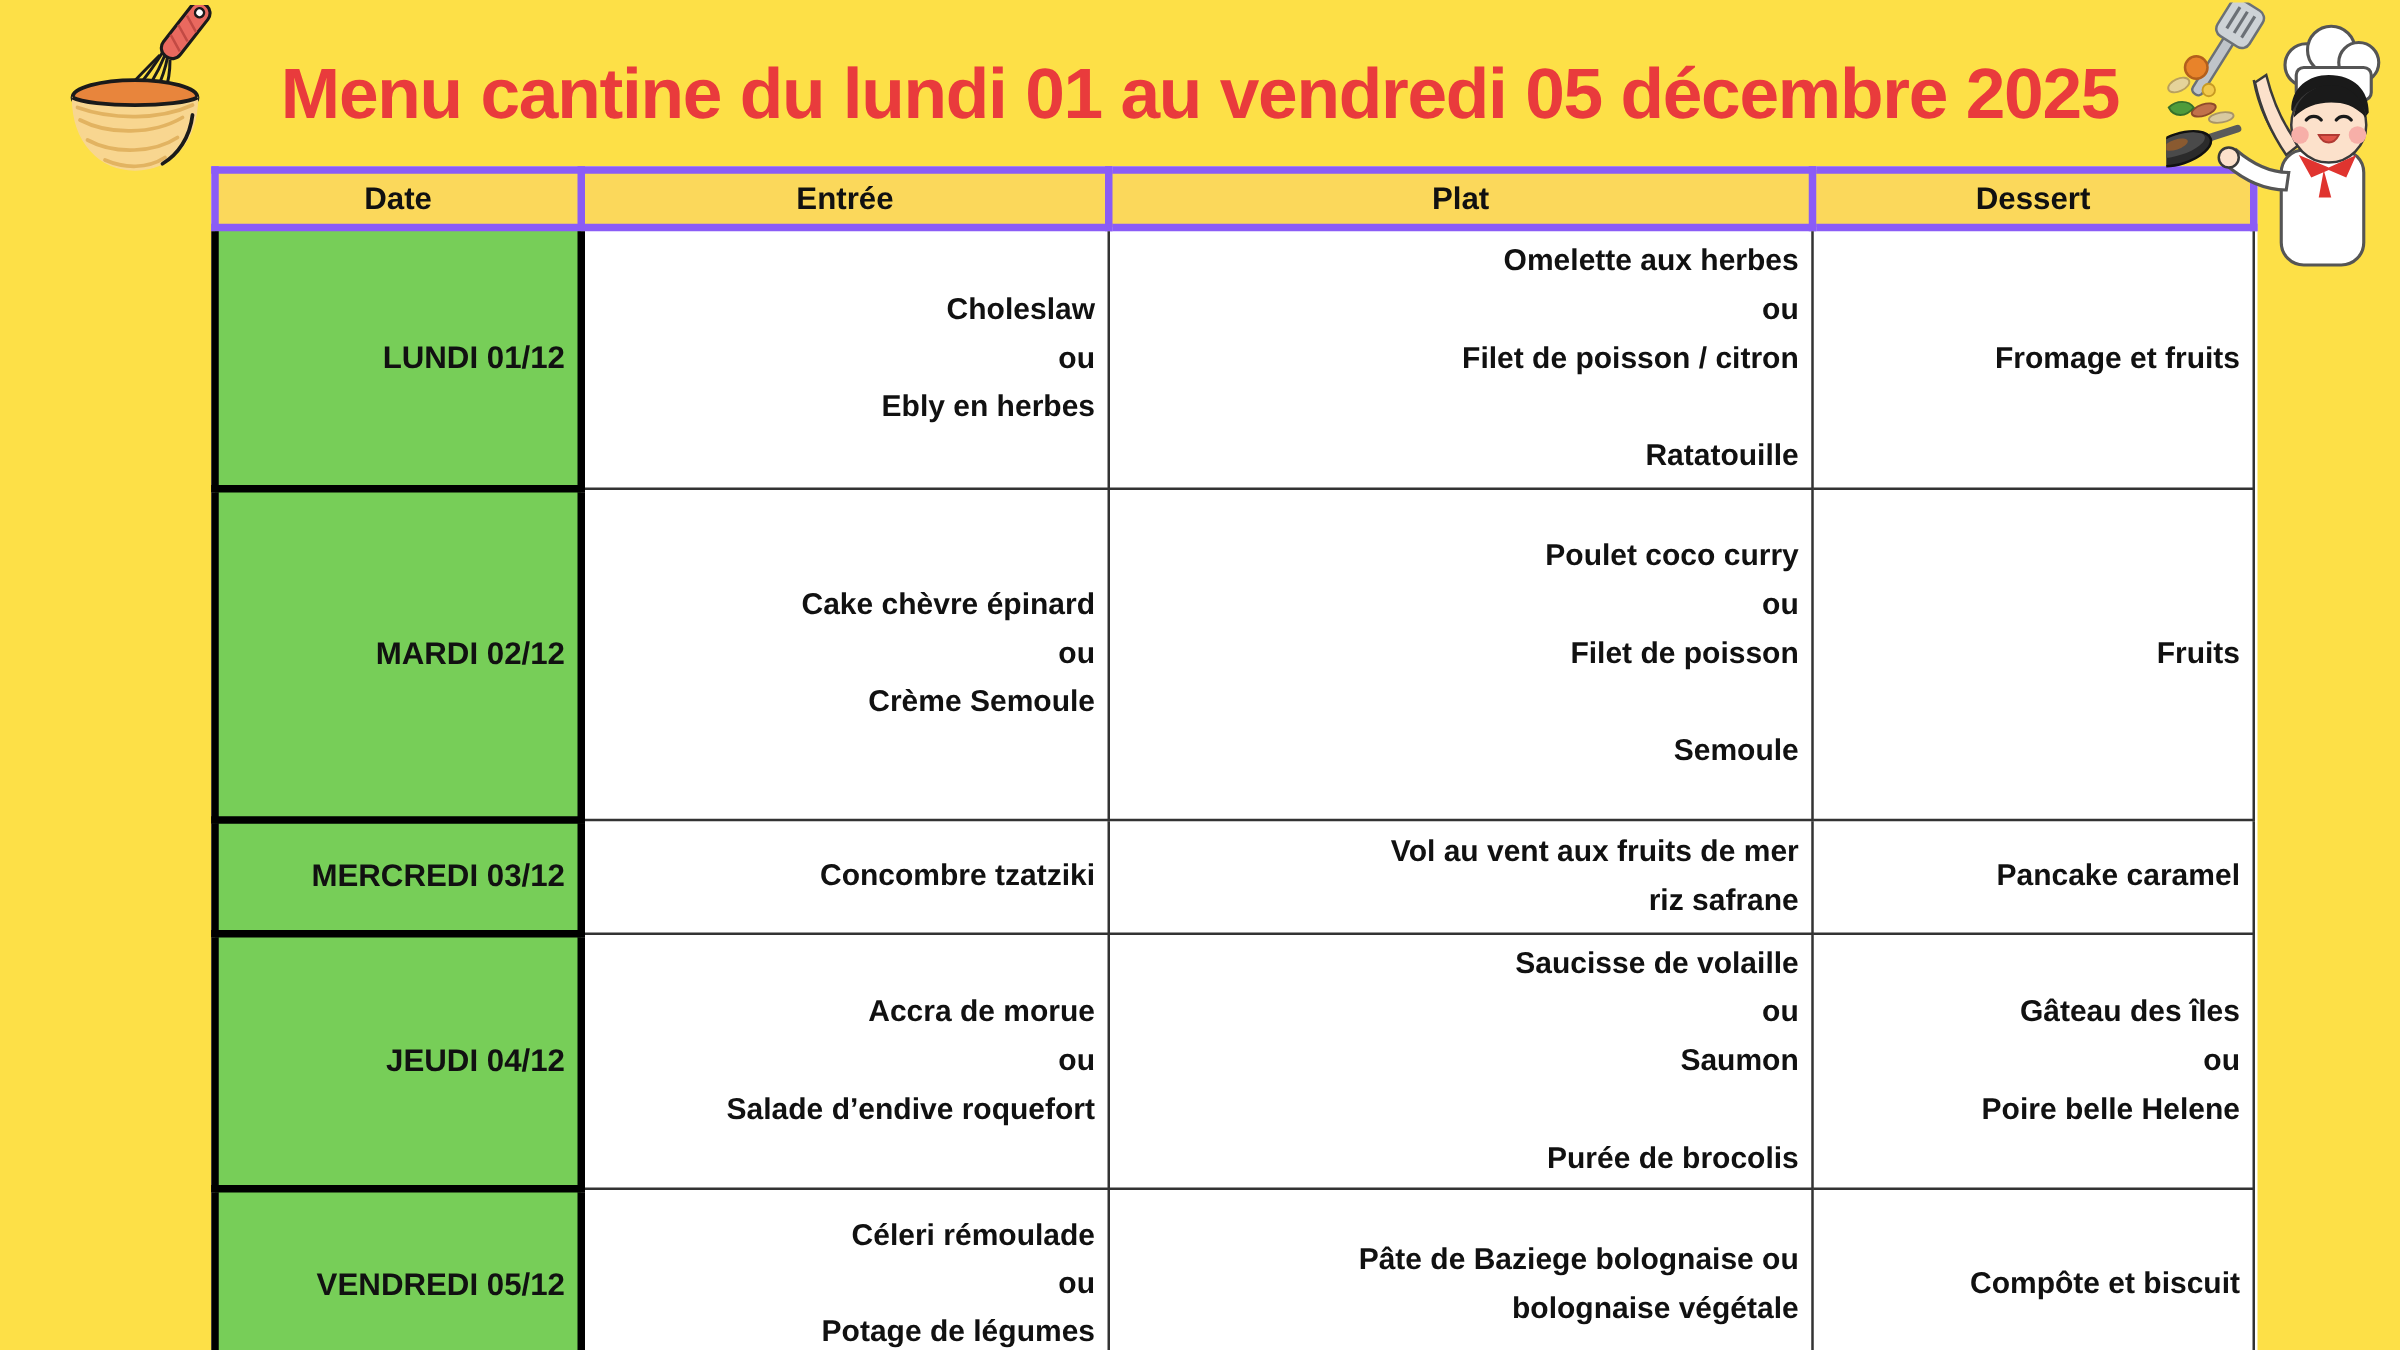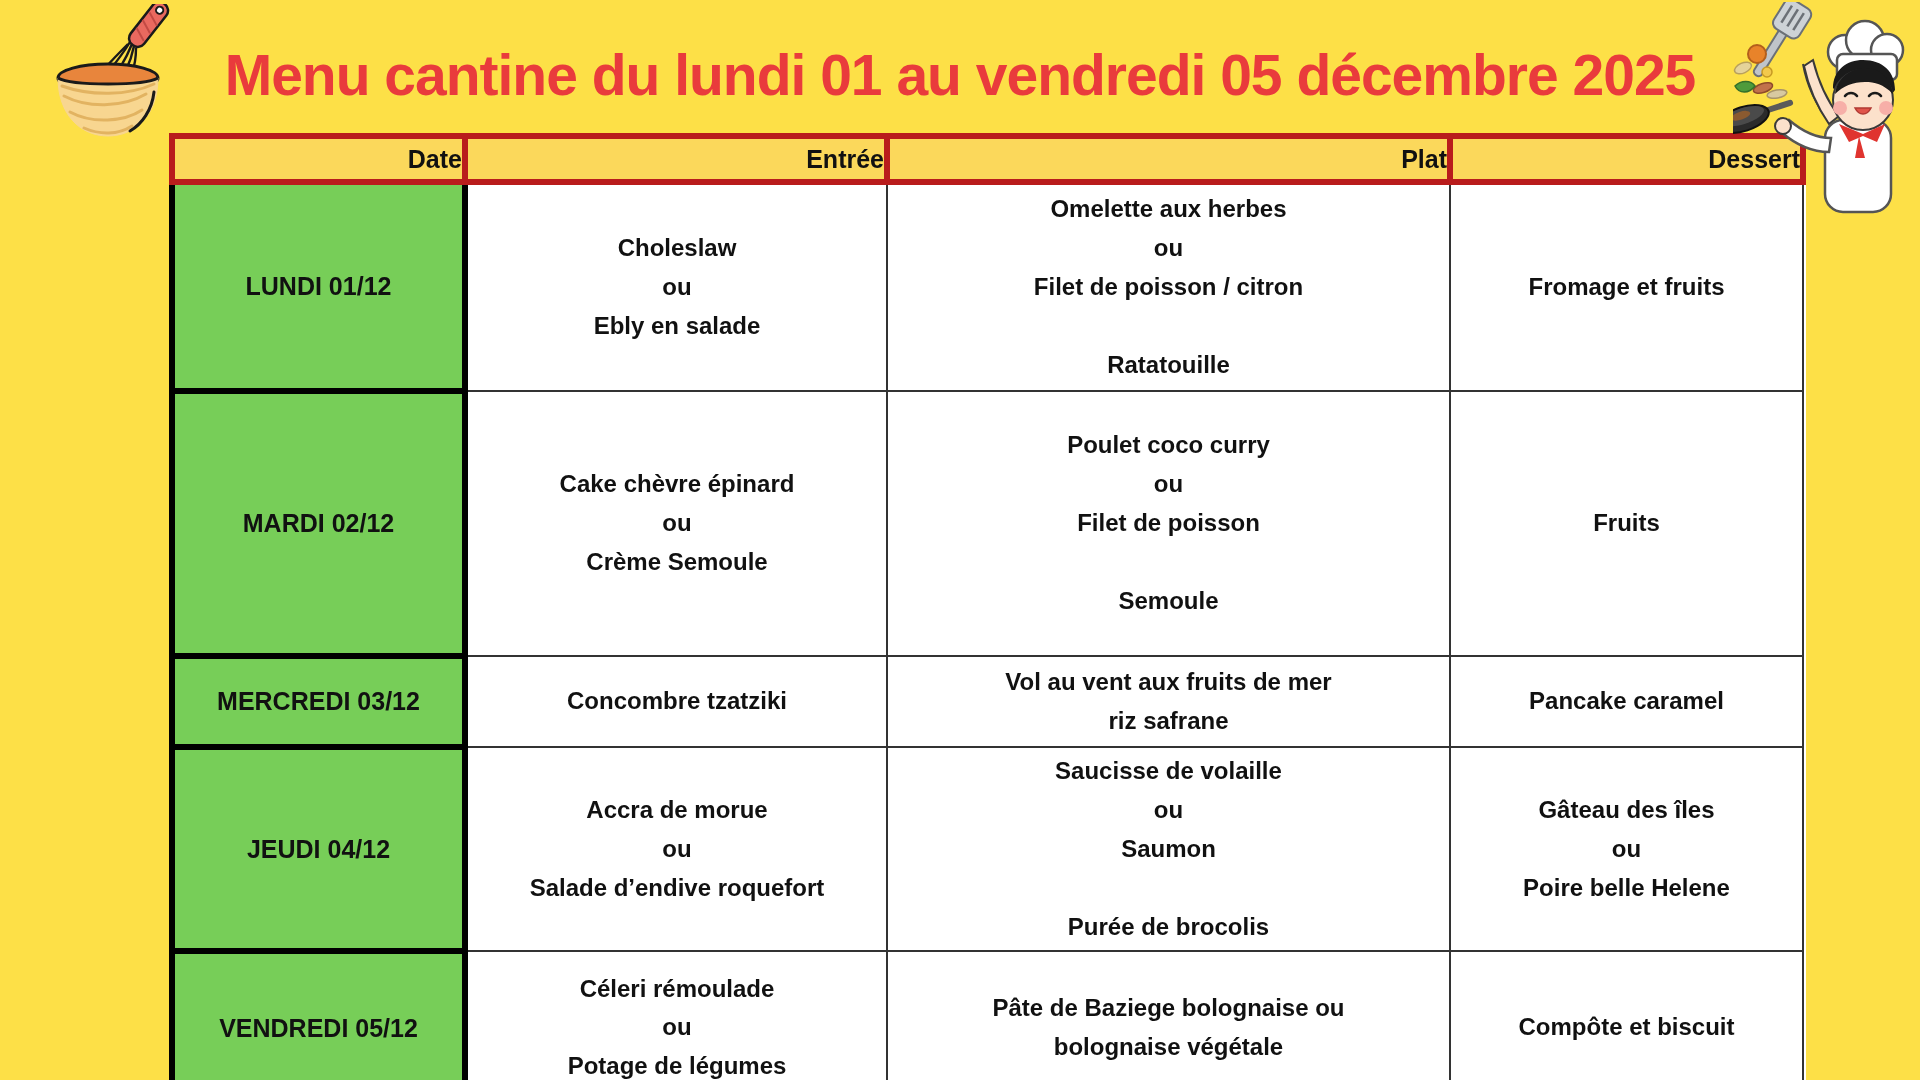--- a/index.html
+++ b/index.html
@@ -36,31 +36,31 @@
     background: #fff;
     z-index: 1;
   }
   col.c-date    { width: 293px; }
   col.c-entree  { width: 422px; }
   col.c-plat    { width: 563px; }
   col.c-dessert { width: 353px; }
 
   th {
     background: #FBD85B;
-    border: 6px solid #b91c1c;
+    border: 6px solid #8b5cf6;
     height: 46px;
     font-size: 25px;
     font-weight: bold;
     color: #111;
-    text-align: right;
+    text-align: center;
     vertical-align: middle;
     padding: 0;
   }
   td {
-    text-align: center;
+    text-align: right;
     vertical-align: middle;
     font-weight: bold;
     color: #111;
     font-size: 24px;
     line-height: 1.62;
     white-space: pre-line;
     border: 2px solid #333;
     padding: 4px 10px;
     background: #fff;
   }
@@ -186,21 +186,21 @@
         <th>Entrée</th>
         <th>Plat</th>
         <th>Dessert</th>
       </tr>
     </thead>
     <tbody>
         <tr>
           <td class="date-cell">LUNDI 01/12</td>
           <td class="entree-cell">Choleslaw
 ou
-Ebly en salade</td>
+Ebly en herbes</td>
           <td class="plat-cell">Omelette aux herbes
 ou
 Filet de poisson / citron
 
 Ratatouille</td>
           <td class="dessert-cell">Fromage et fruits</td>
         </tr>
         <tr>
           <td class="date-cell">MARDI 02/12</td>
           <td class="entree-cell">Cake chèvre épinard

